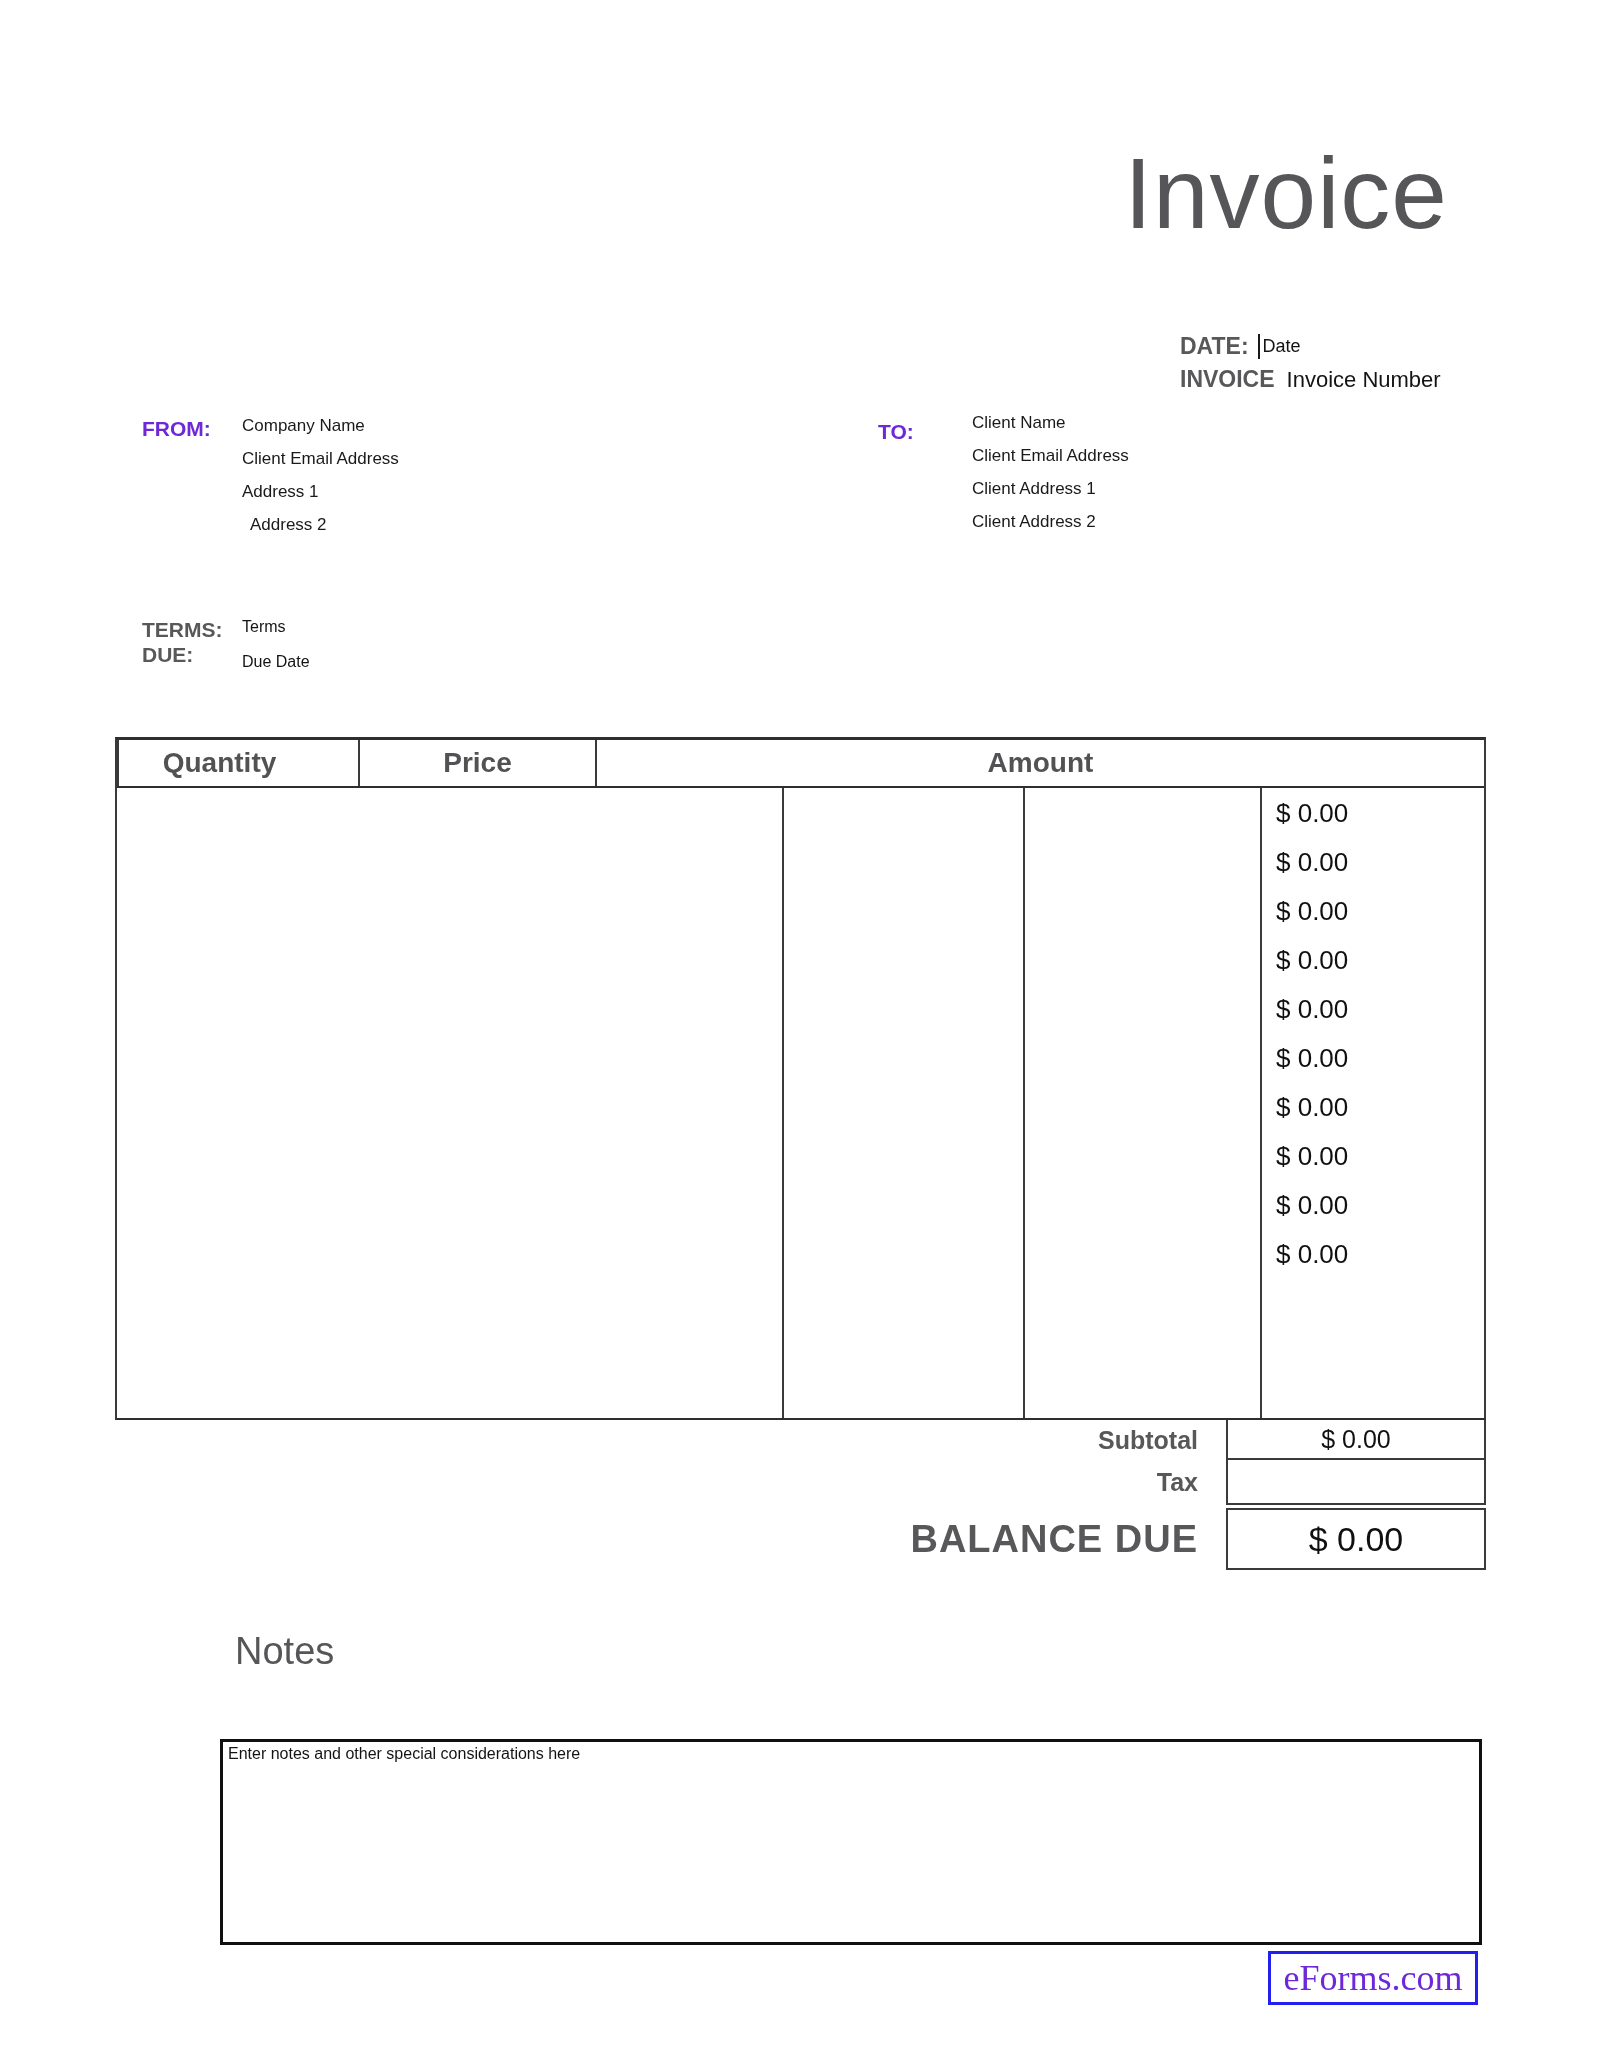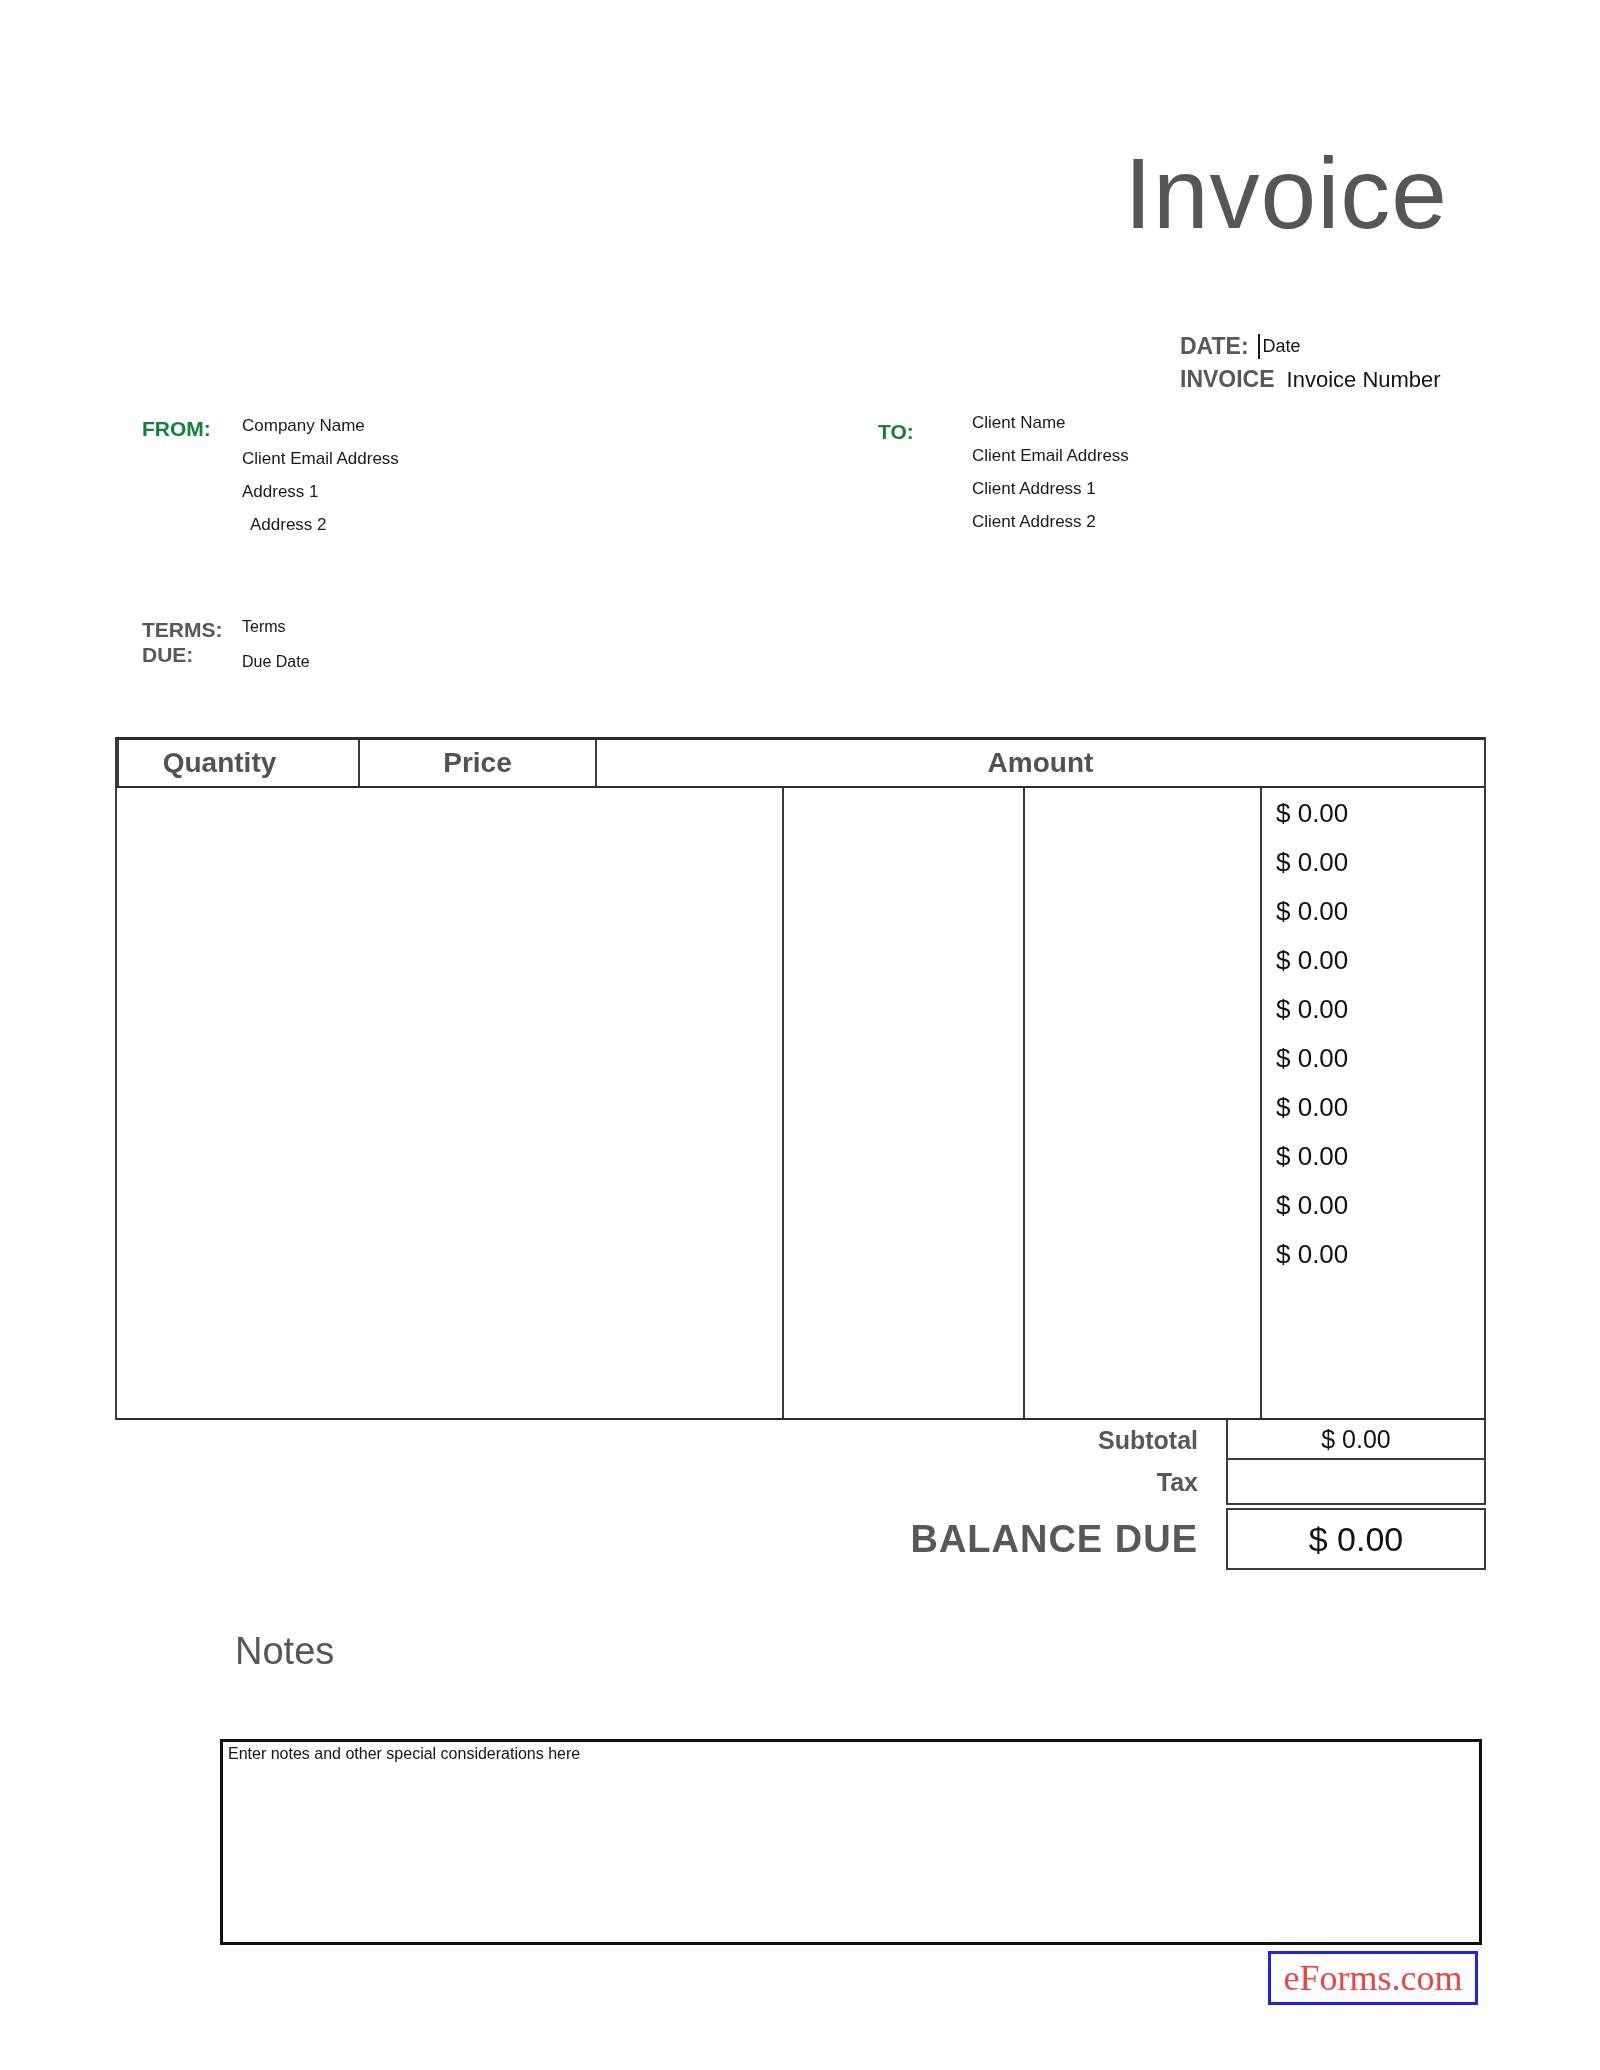--- a/index.html
+++ b/index.html
@@ -28,21 +28,21 @@
   
   .meta { position: absolute; left: 1180px; top: 333px; }
   .meta-row { display: flex; align-items: center; }
   .meta-row + .meta-row { margin-top: 6px; }
   .meta-label { font-weight: bold; color: #58585a; font-size: 23px; }
   .cursor-bar { width: 2px; height: 25px; background: #1a1a1a; margin-left: 9px; }
   .meta-value { font-size: 18px; color: #141414; margin-left: 3px; }
   .meta-value2 { font-size: 22px; color: #141414; margin-left: 12px; }
 
   
-  .party-label { position: absolute; font-size: 21px; font-weight: bold; color: #15803d; }
+  .party-label { position: absolute; font-size: 21px; font-weight: bold; color: #6d28d9; }
   .from-label { left: 142px; top: 417px; }
   .to-label { left: 878px; top: 420px; }
   .party-lines { position: absolute; font-size: 17px; color: #1a1a1a; }
   .from-lines { left: 242px; top: 416px; }
   .to-lines { left: 972px; top: 413px; }
   .party-lines .line { height: 33px; }
   .from-lines .line:nth-child(4) { padding-left: 8px; }
 
   
   .terms-label { position: absolute; left: 142px; top: 618px; font-size: 21px; font-weight: bold; color: #58585a; }
@@ -110,21 +110,21 @@
 
   
   .brand-box {
     position: absolute; left: 1268px; top: 1951px;
     width: 210px; height: 54px; box-sizing: border-box;
     border: 3px solid #2120ee;
     display: flex; align-items: center; justify-content: center;
   }
   .brand-text {
     font-family: "Liberation Serif", "DejaVu Serif", serif;
-    font-size: 36px; color: #ef4444;
+    font-size: 36px; color: #6d28d9;
   }
 </style>
 </head>
 <body>
 
 <div class="page">
 
   <div class="invoice-title">Invoice</div>
 
   <div class="meta">

